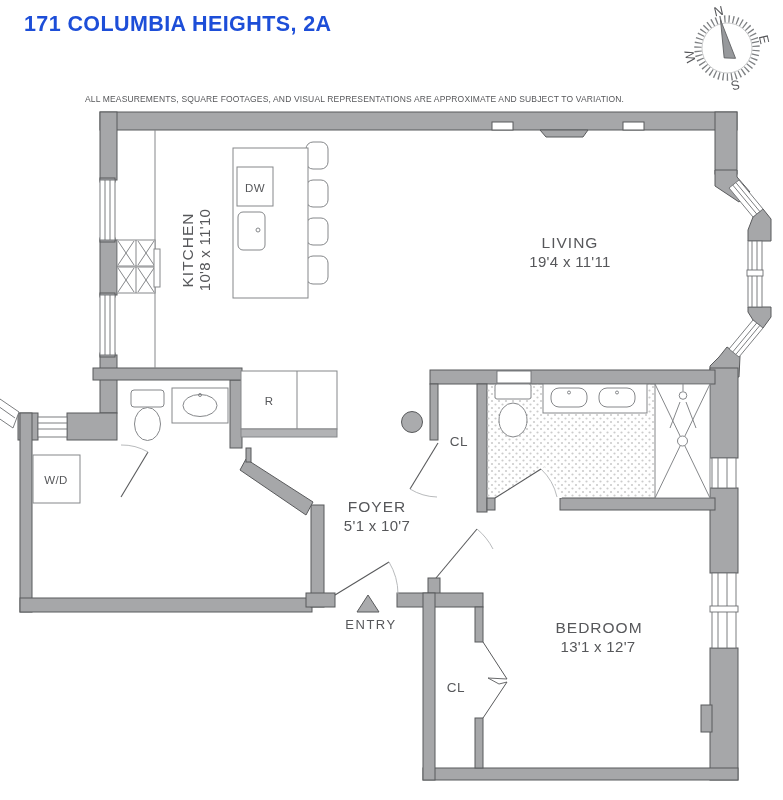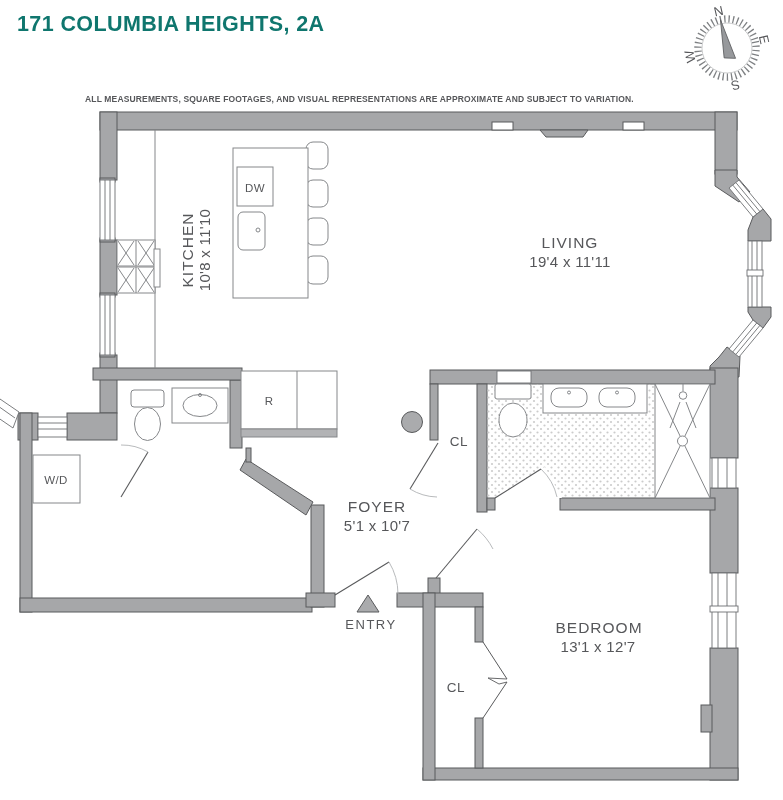--- a/index.html
+++ b/index.html
@@ -1,21 +1,21 @@
 <!DOCTYPE html>
 <html><head>
 <meta charset="utf-8">
 <style>
   html,body{margin:0;padding:0;background:#ffffff;}
   #stage{position:relative;width:783px;height:800px;background:#fff;overflow:hidden;
          font-family:"Liberation Sans", sans-serif;}
-  .title{position:absolute;left:17px;top:12px;font-size:21.5px;font-weight:bold;
-         color:#0f766e;letter-spacing:0.4px;white-space:nowrap;}
+  .title{position:absolute;left:24px;top:12px;font-size:21.5px;font-weight:bold;
+         color:#1d4ed8;letter-spacing:0.4px;white-space:nowrap;}
   .disclaimer{position:absolute;left:85px;top:94px;width:514px;text-align:center;
-         font-size:8.5px;color:#56575a;letter-spacing:0.15px;white-space:nowrap;font-weight:bold;}
+         font-size:8.5px;color:#56575a;letter-spacing:0.15px;white-space:nowrap;}
   svg text{font-family:"Liberation Sans", sans-serif;fill:#56575a;}
   .room-name{font-size:15.5px;letter-spacing:1px;}
   .room-dims{font-size:15px;letter-spacing:0.3px;}
   .small-label{font-size:13.5px;letter-spacing:0.5px;}
   .tiny-label{font-size:11.5px;letter-spacing:0.3px;}
   .entry-label{font-size:13px;letter-spacing:1.5px;}
   .compass-letter{font-size:13px;fill:#56575a;}
 </style>
 </head>
 <body>

